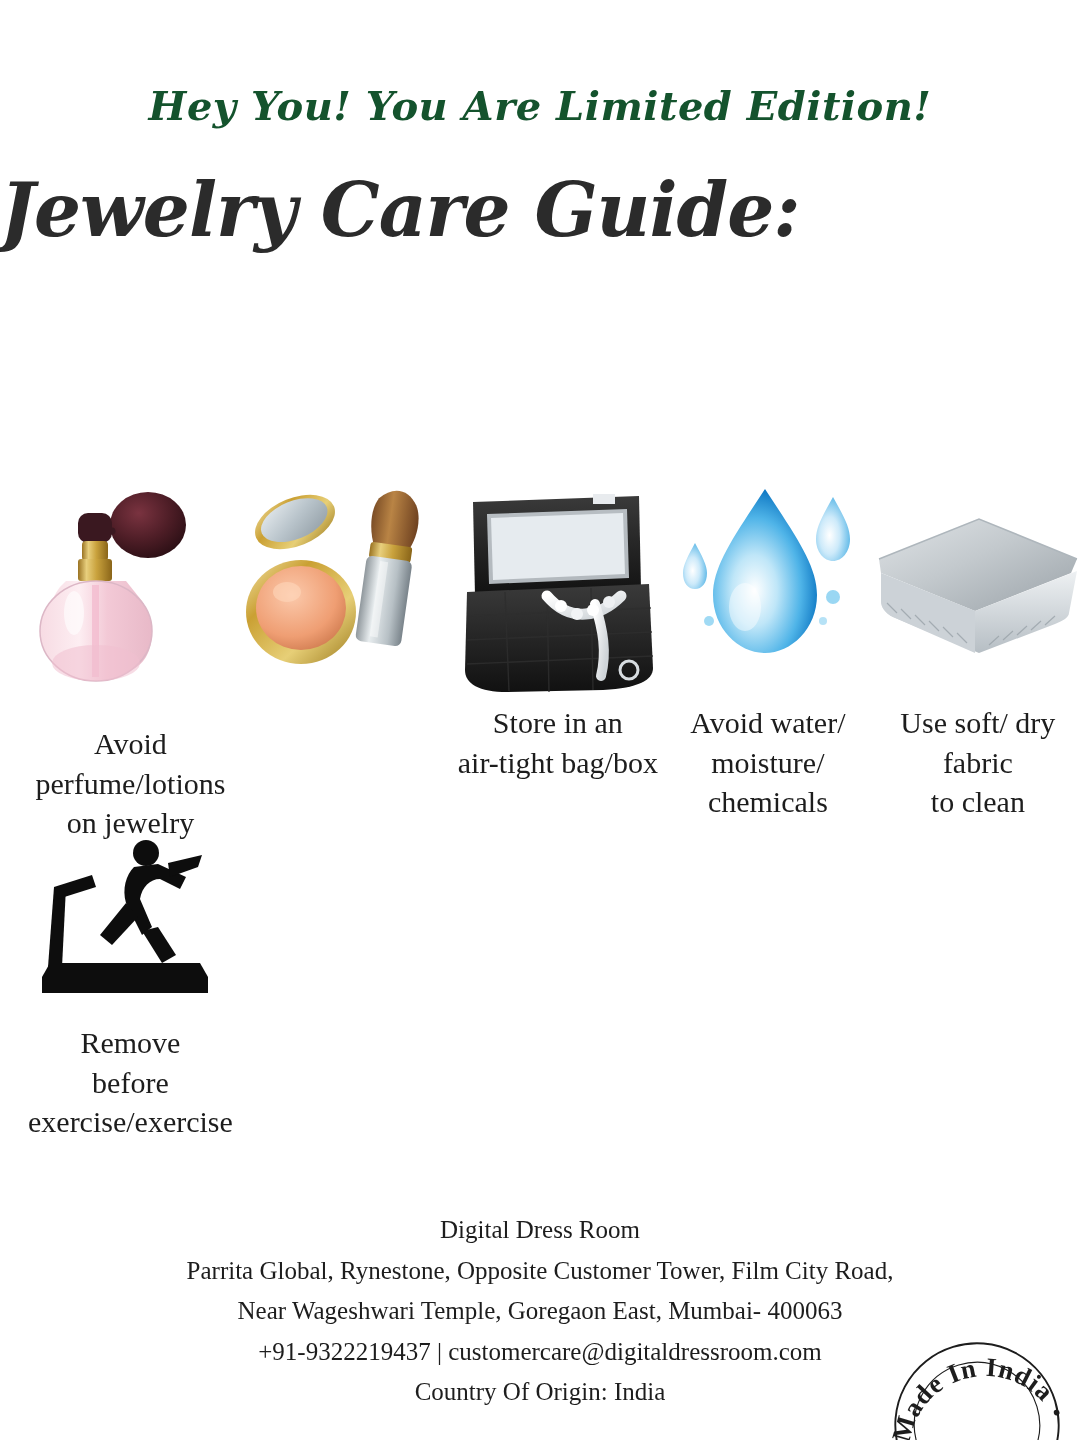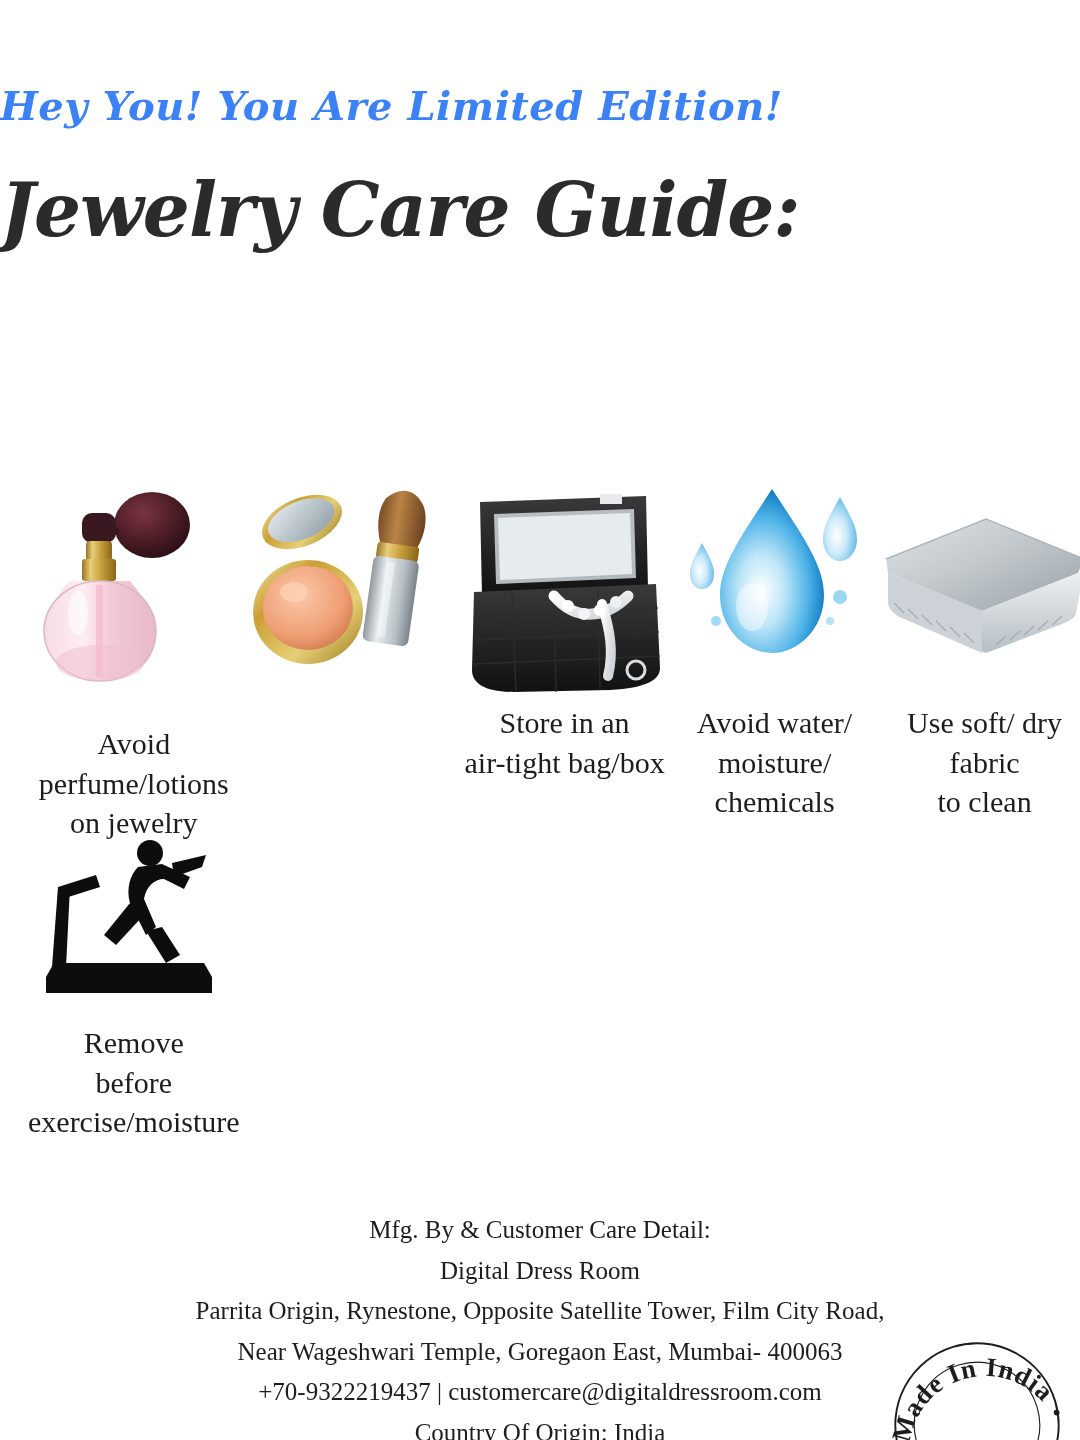--- a/index.html
+++ b/index.html
@@ -14,27 +14,28 @@
   }
   .page {
     position: relative;
     width: 1080px;
     height: 1440px;
     background: #ffffff;
   }
 
   
   .tagline {
+    text-align: center;
     margin-top: 82px;
     font-family: "DejaVu Serif", serif;
     font-style: italic;
     font-weight: bold;
     font-size: 40px;
     letter-spacing: 0.5px;
-    color: #3b82f6;
+    color: #14532d;
   }
   .title {
     text-align: left;
     margin-top: 38px;
     font-family: "DejaVu Serif", serif;
     font-style: italic;
     font-weight: bold;
     font-size: 74px;
     letter-spacing: -1px;
     color: #2b2b2b;
@@ -324,32 +325,31 @@
             <path d="M12 146 L178 146 L178 162 L12 162 Z"></path>
             <path d="M20 132 L170 132 L178 146 L12 146 Z"></path>
             <path d="M24 56 L36 56 L32 136 L18 136 Z"></path>
             <path d="M24 56 L62 44 L66 56 L28 68 Z"></path>
           </g>
         </svg>
       </div>
       <div class="caption">
         <span>Remove</span><br>
         <span>before</span><br>
-        <span>exercise/moisture</span>
+        <span>exercise/exercise</span>
       </div>
     </div>
 
   </div>
 
   <div class="footer">
-    <div>Mfg. By &amp; Customer Care Detail:</div>
     <div>Digital Dress Room</div>
-    <div>Parrita Origin, Rynestone, Opposite Satellite Tower, Film City Road,</div>
+    <div>Parrita Global, Rynestone, Opposite Customer Tower, Film City Road,</div>
     <div>Near Wageshwari Temple, Goregaon East, Mumbai- 400063</div>
-    <div>+70-9322219437 | customercare@digitaldressroom.com</div>
+    <div>+91-9322219437 | customercare@digitaldressroom.com</div>
     <div>Country Of Origin: India</div>
   </div>
 
   <div class="stamp">
     <svg viewBox="0 0 200 200">
       <defs>
         <path id="arcTop" d="M22,112 A80,80 0 0 1 178,112"></path>
         <path id="arcBottom" d="M34,118 A68,68 0 0 0 166,118"></path>
       </defs>
       <circle cx="100" cy="100" r="86" fill="none" stroke="#1d1d1d" stroke-width="2"></circle>

